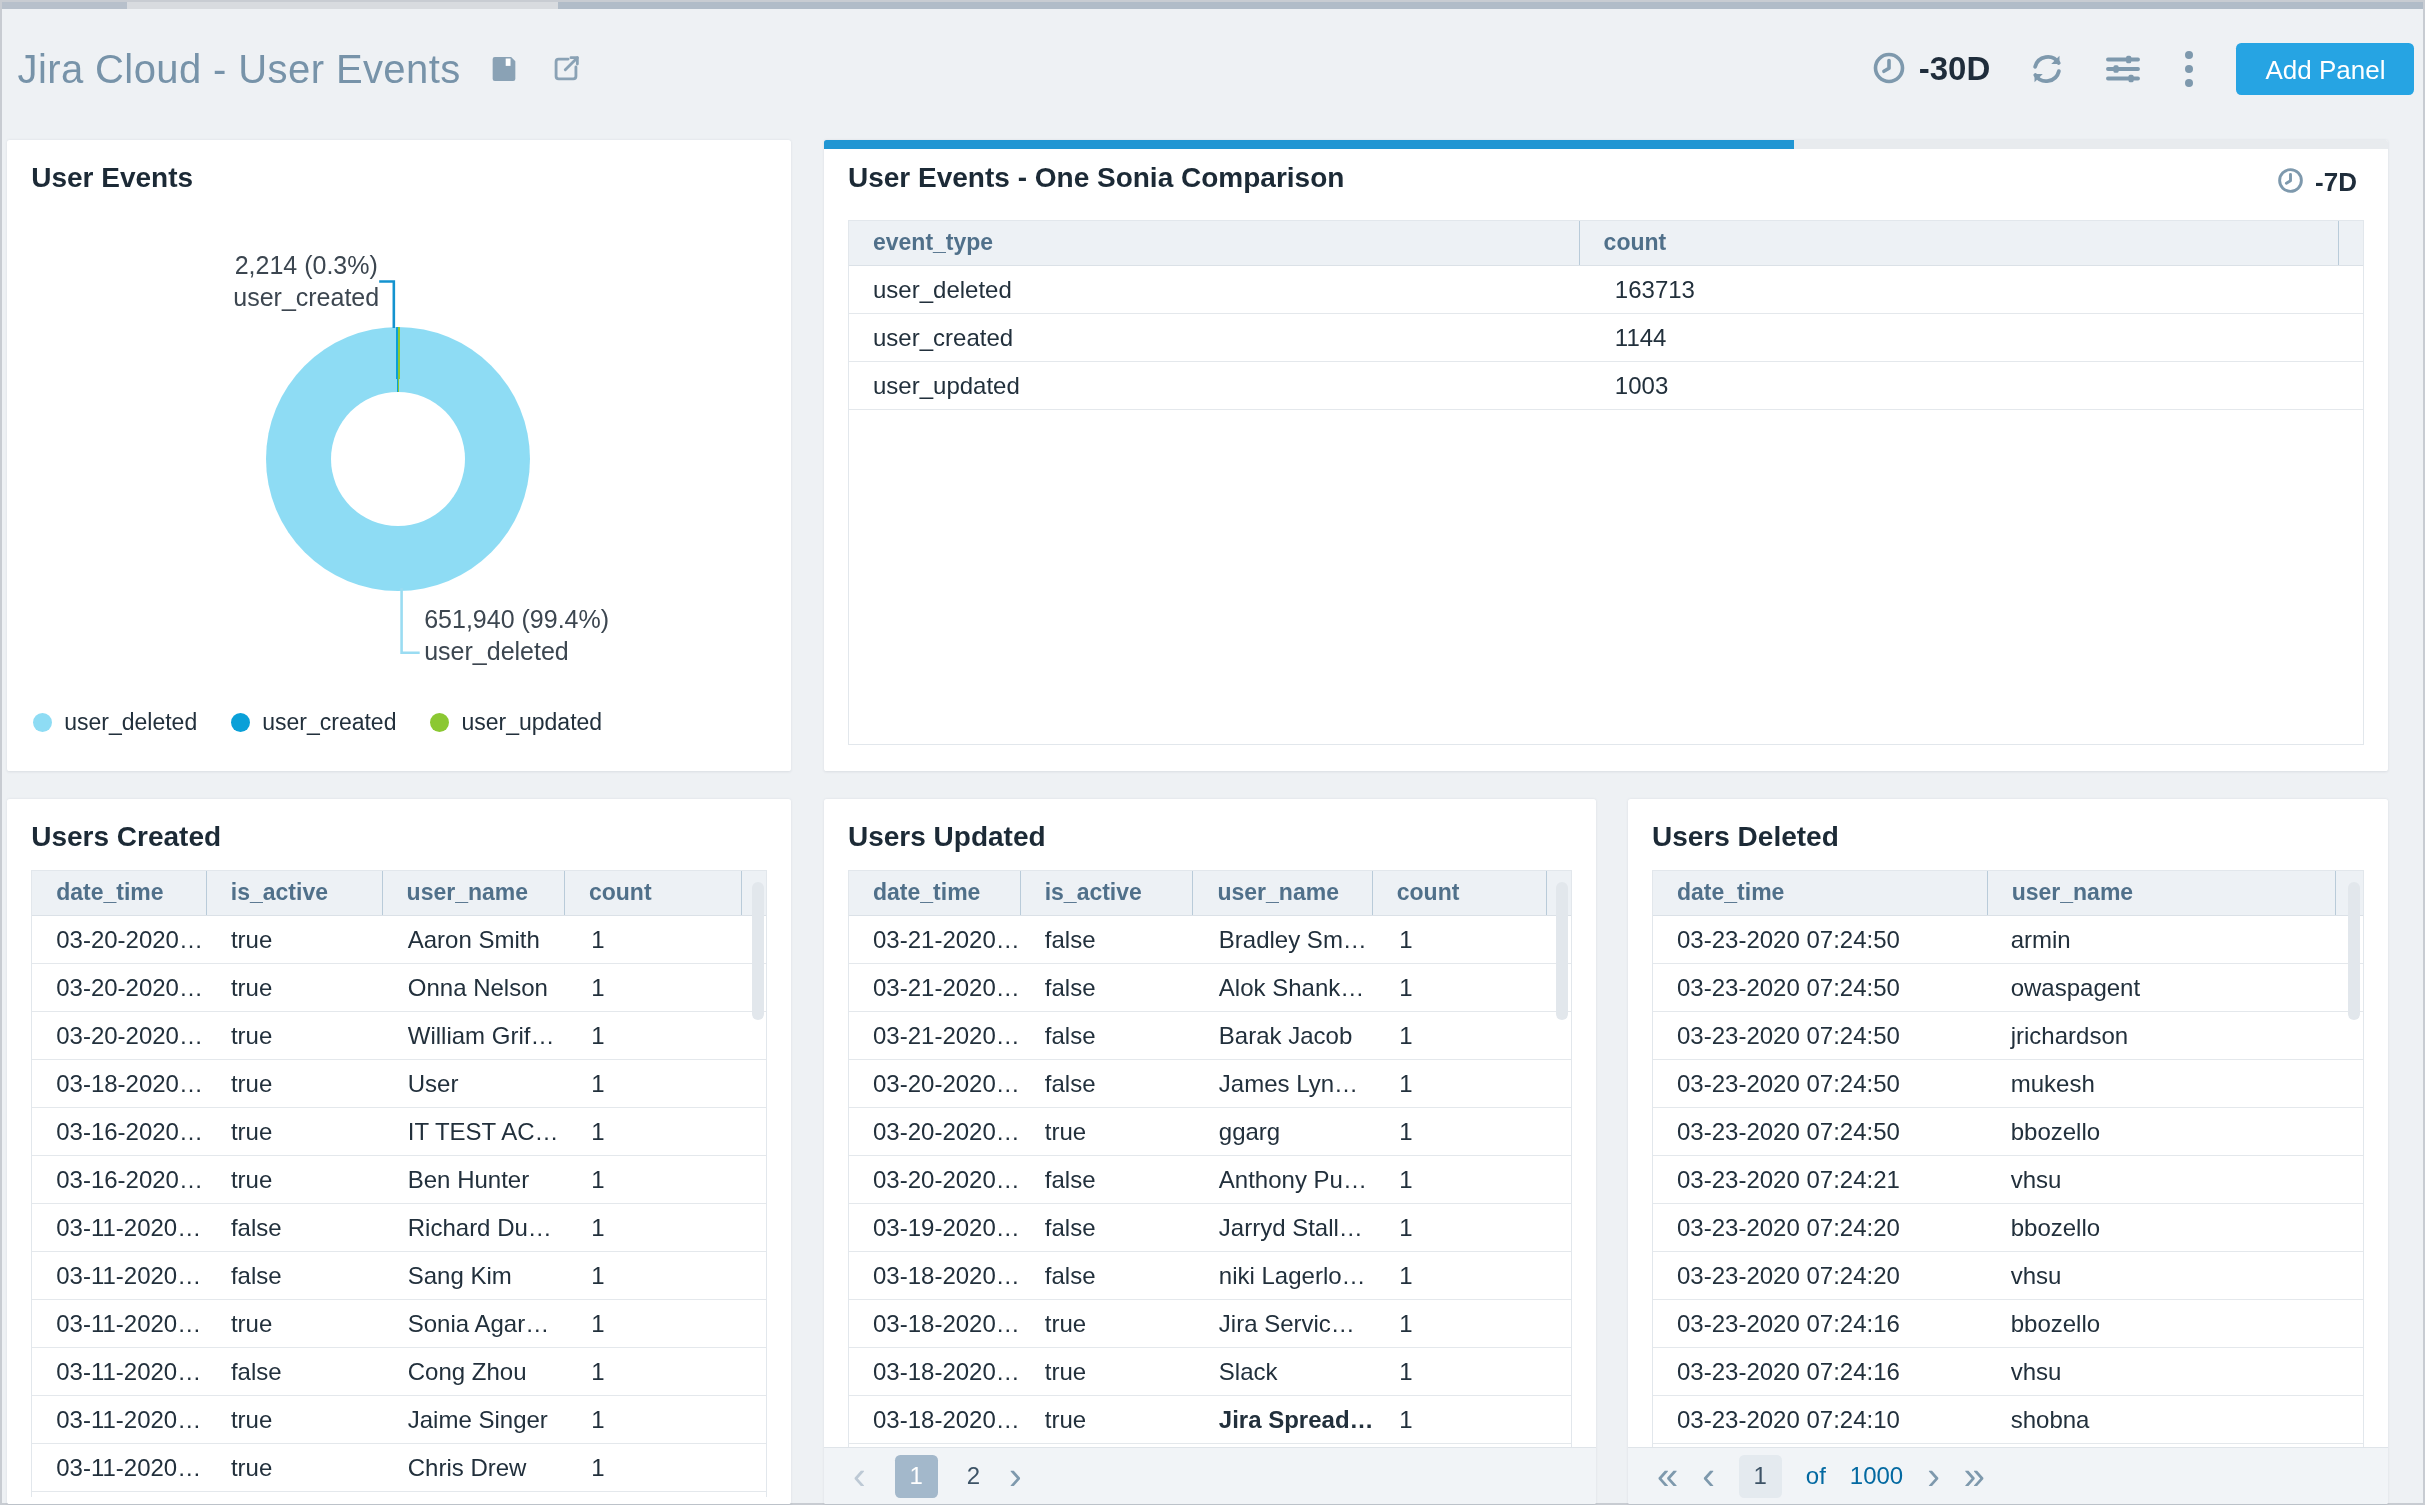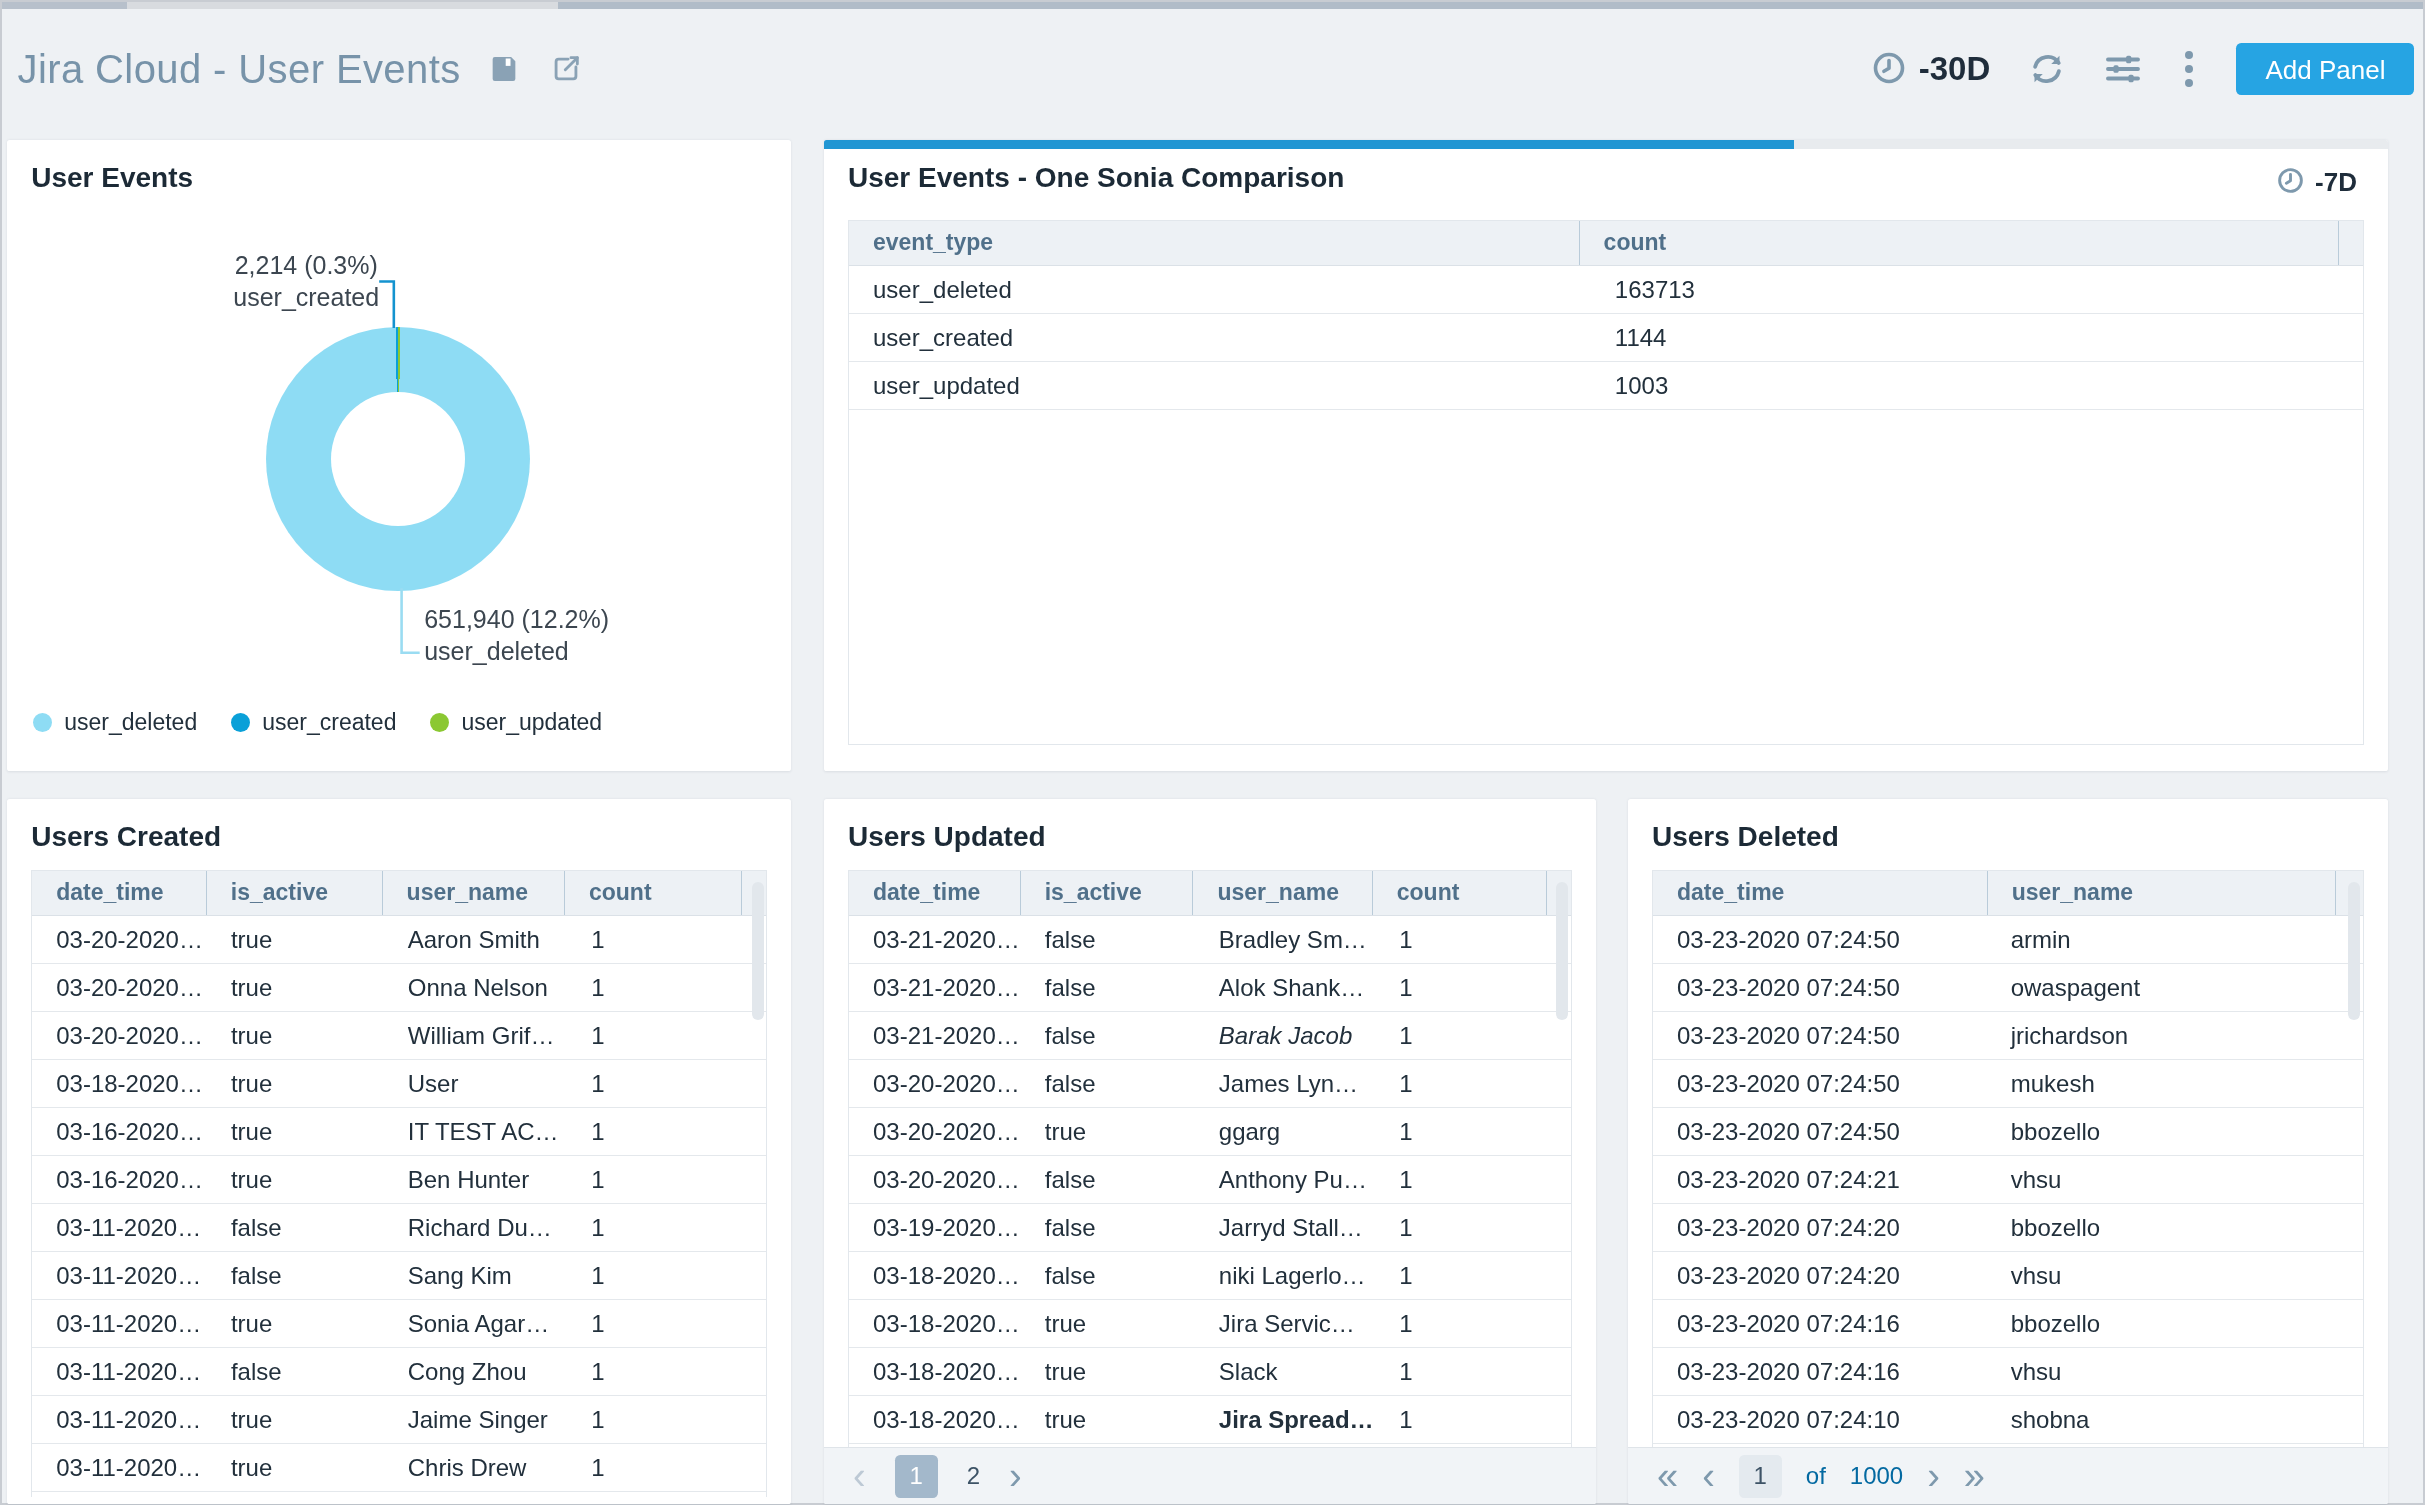--- a/index.html
+++ b/index.html
@@ -152,21 +152,21 @@
     </div>
     <svg class="leaders" width="784" height="631" viewBox="0 0 910 732">
       <polyline points="432,164 449,164 449,218" fill="none" stroke="#1493cf" stroke-width="3"></polyline>
       <polyline points="458,520 458,595 479,595" fill="none" stroke="#9adcf2" stroke-width="3"></polyline>
     </svg>
     <div class="calab top">
       <div>2,214 (0.3%)</div>
       <div>user_created</div>
     </div>
     <div class="calab bot">
-      <div>651,940 (12.2%)</div>
+      <div>651,940 (99.4%)</div>
       <div>user_deleted</div>
     </div>
     <div class="legend">
       <div class="leg-item">
         <span class="leg-dot" style="background: rgb(142, 220, 244);"></span>
         <span class="leg-lab">user_deleted</span>
       </div>
       <div class="leg-item">
         <span class="leg-dot" style="background: rgb(10, 160, 216);"></span>
         <span class="leg-lab">user_created</span>
@@ -322,21 +322,21 @@
           </div>
           <div class="tr">
             <div class="td" style="width: 23.8%;">03-21-2020…</div>
             <div class="td" style="width: 24.1%;">false</div>
             <div class="td" style="width: 25%;">Alok Shank…</div>
             <div class="td" style="width: 24.3%;">1</div>
           </div>
           <div class="tr">
             <div class="td" style="width: 23.8%;">03-21-2020…</div>
             <div class="td" style="width: 24.1%;">false</div>
-            <div class="td" style="width: 25%; font-style: italic;">Barak Jacob</div>
+            <div class="td" style="width: 25%;">Barak Jacob</div>
             <div class="td" style="width: 24.3%;">1</div>
           </div>
           <div class="tr">
             <div class="td" style="width: 23.8%;">03-20-2020…</div>
             <div class="td" style="width: 24.1%;">false</div>
             <div class="td" style="width: 25%;">James Lyn…</div>
             <div class="td" style="width: 24.3%;">1</div>
           </div>
           <div class="tr">
             <div class="td" style="width: 23.8%;">03-20-2020…</div>

